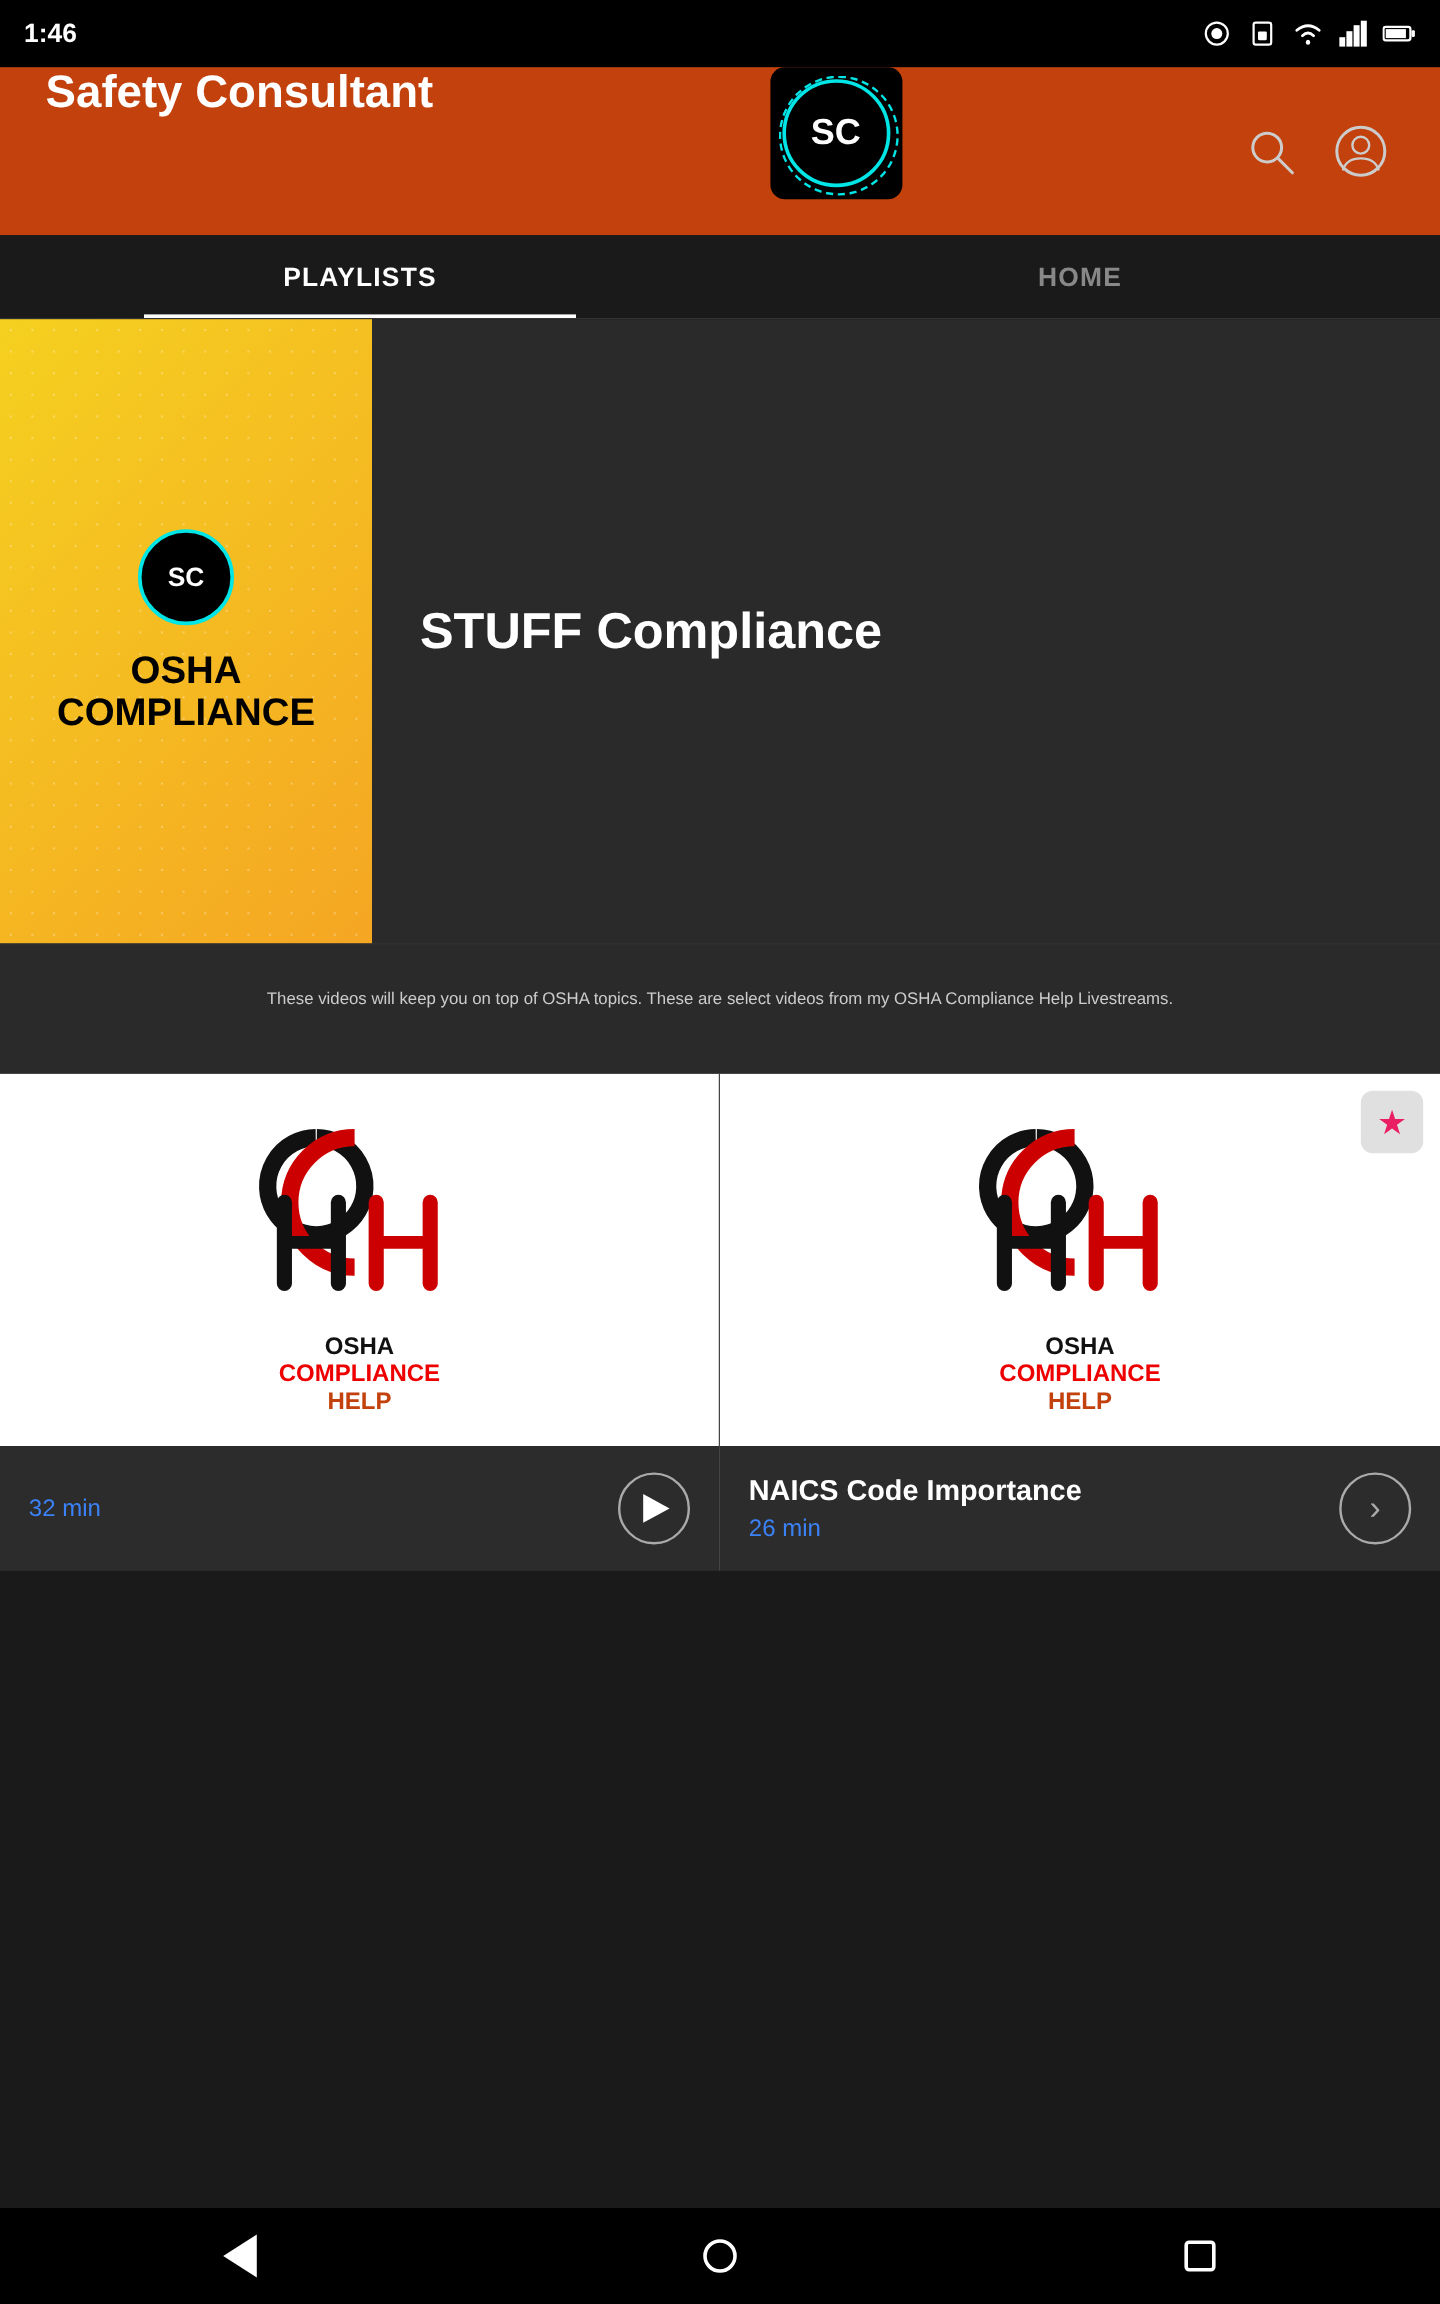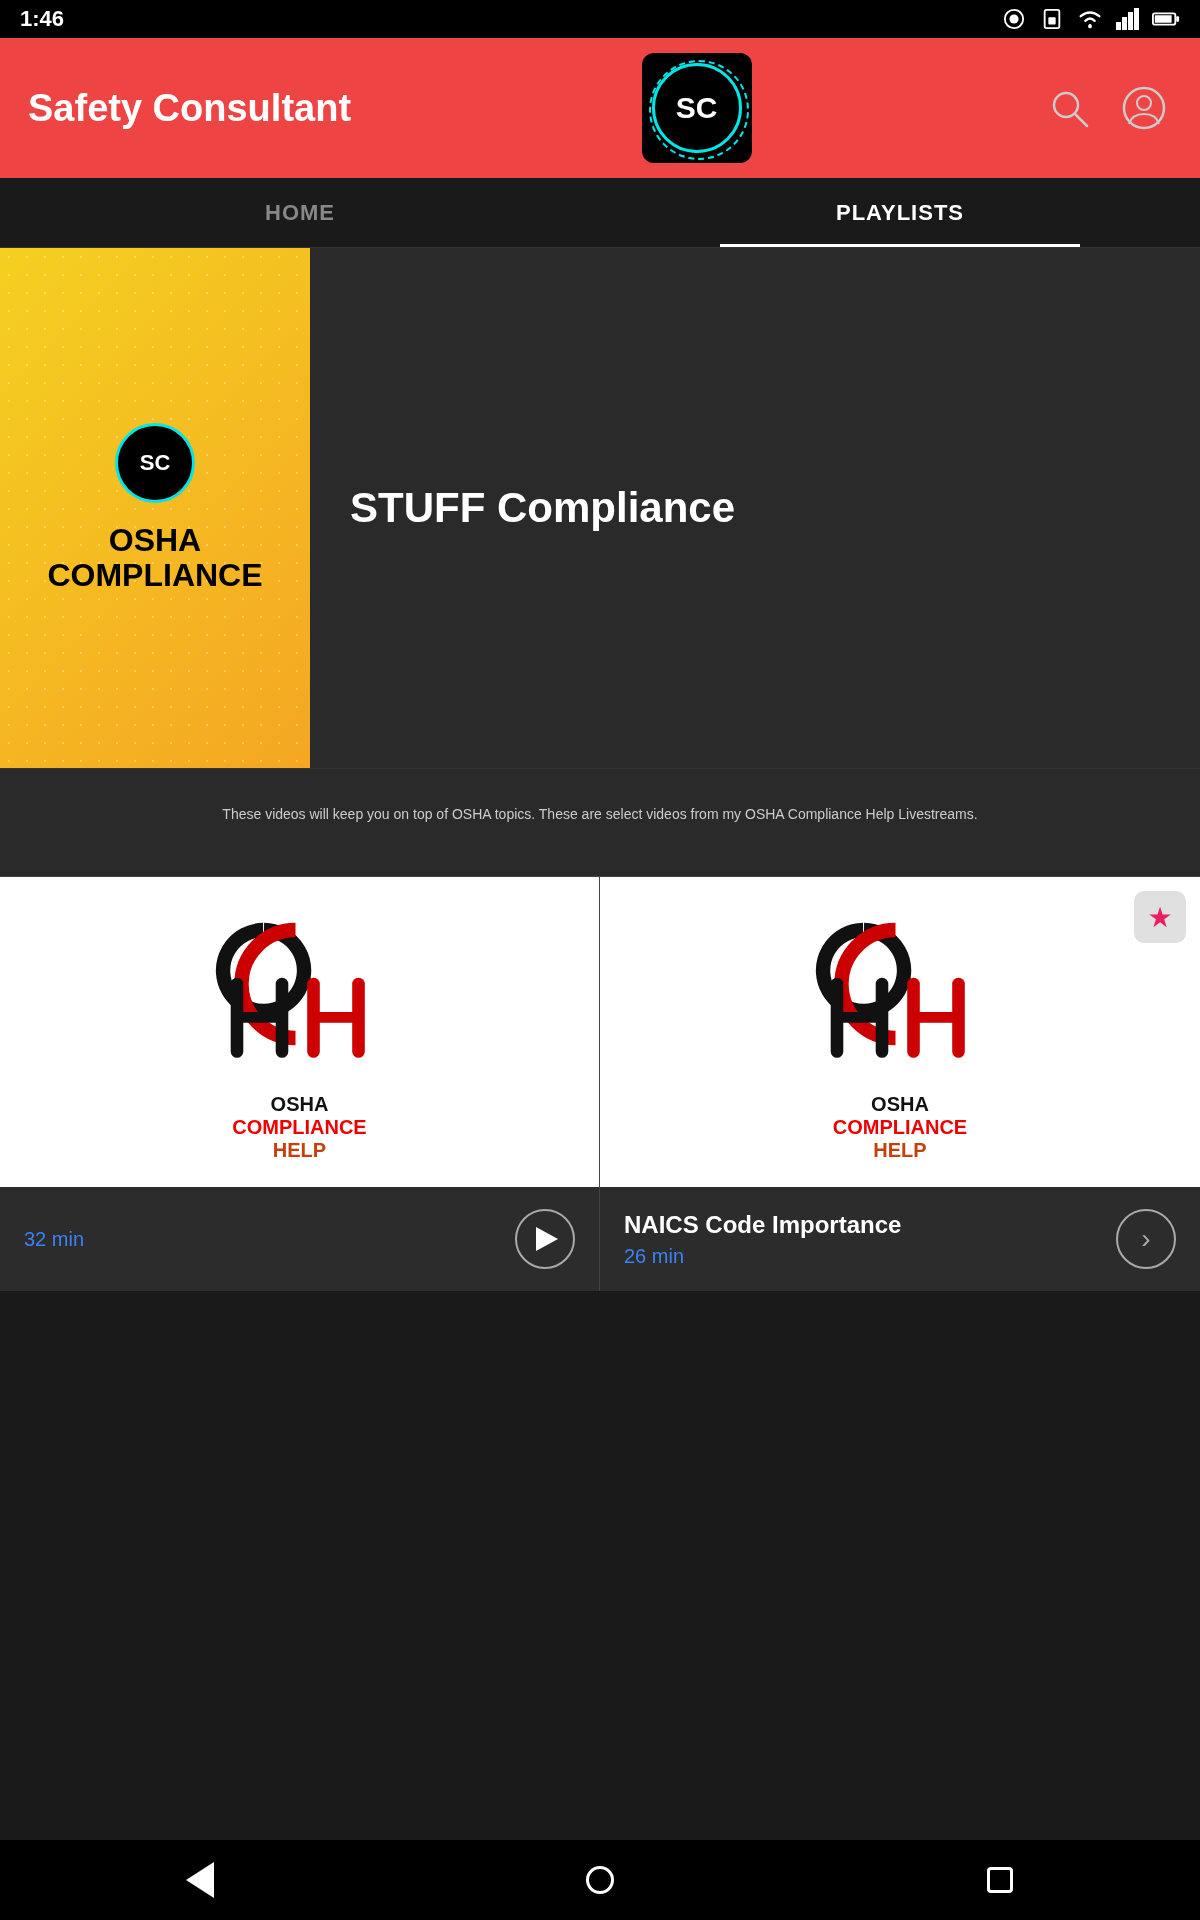--- a/index.html
+++ b/index.html
@@ -9,21 +9,21 @@
       background: #1a1a1a;
       font-family: 'Arial', sans-serif;
       color: #ffffff;
       overflow: hidden;
       position: relative;
     }
 
     
     .status-bar {
       width: 100%;
-      height: 38px;
+      height: 56px;
       background: #000;
       display: flex;
       align-items: center;
       justify-content: space-between;
       padding: 0 20px;
     }
     .status-time {
       font-size: 22px;
       font-weight: bold;
       color: #fff;
@@ -40,25 +40,24 @@
       align-items: center;
       justify-content: center;
       color: #fff;
       font-size: 18px;
     }
 
     
     .header {
       width: 100%;
       height: 140px;
-      background: #ef4444;
-      display: flex;
-      align-items: center;
+      background: #c2410c;
+      display: flex;
       justify-content: space-between;
-      padding: 0 28px;
+      padding: 0 38px;
     }
     .header-title {
       font-size: 38px;
       font-weight: bold;
       color: #fff;
     }
     .header-logo {
       width: 110px;
       height: 110px;
       background: #000;
@@ -463,25 +462,25 @@
       <svg width="44" height="44" viewBox="0 0 44 44" fill="none">
         <circle cx="22" cy="22" r="20" stroke="#ccc" stroke-width="2.5" fill="none"></circle>
         <circle cx="22" cy="17" r="7" stroke="#ccc" stroke-width="2" fill="none"></circle>
         <path d="M7 38 Q10 28 22 28 Q34 28 37 38" stroke="#ccc" stroke-width="2" fill="none"></path>
       </svg>
     </div>
   </div>
 </div>
 
 <div class="nav-tabs">
+  <div class="nav-tab active">
+    <span>PLAYLISTS</span>
+  </div>
   <div class="nav-tab">
     <span>HOME</span>
-  </div>
-  <div class="nav-tab active">
-    <span>PLAYLISTS</span>
   </div>
 </div>
 
 <div class="playlist-hero">
   <div class="playlist-thumbnail">
     <div class="playlist-thumbnail-dots"></div>
     <div class="playlist-thumb-logo">
       <span class="playlist-thumb-logo-text">SC</span>
     </div>
     <div class="playlist-thumb-title">

